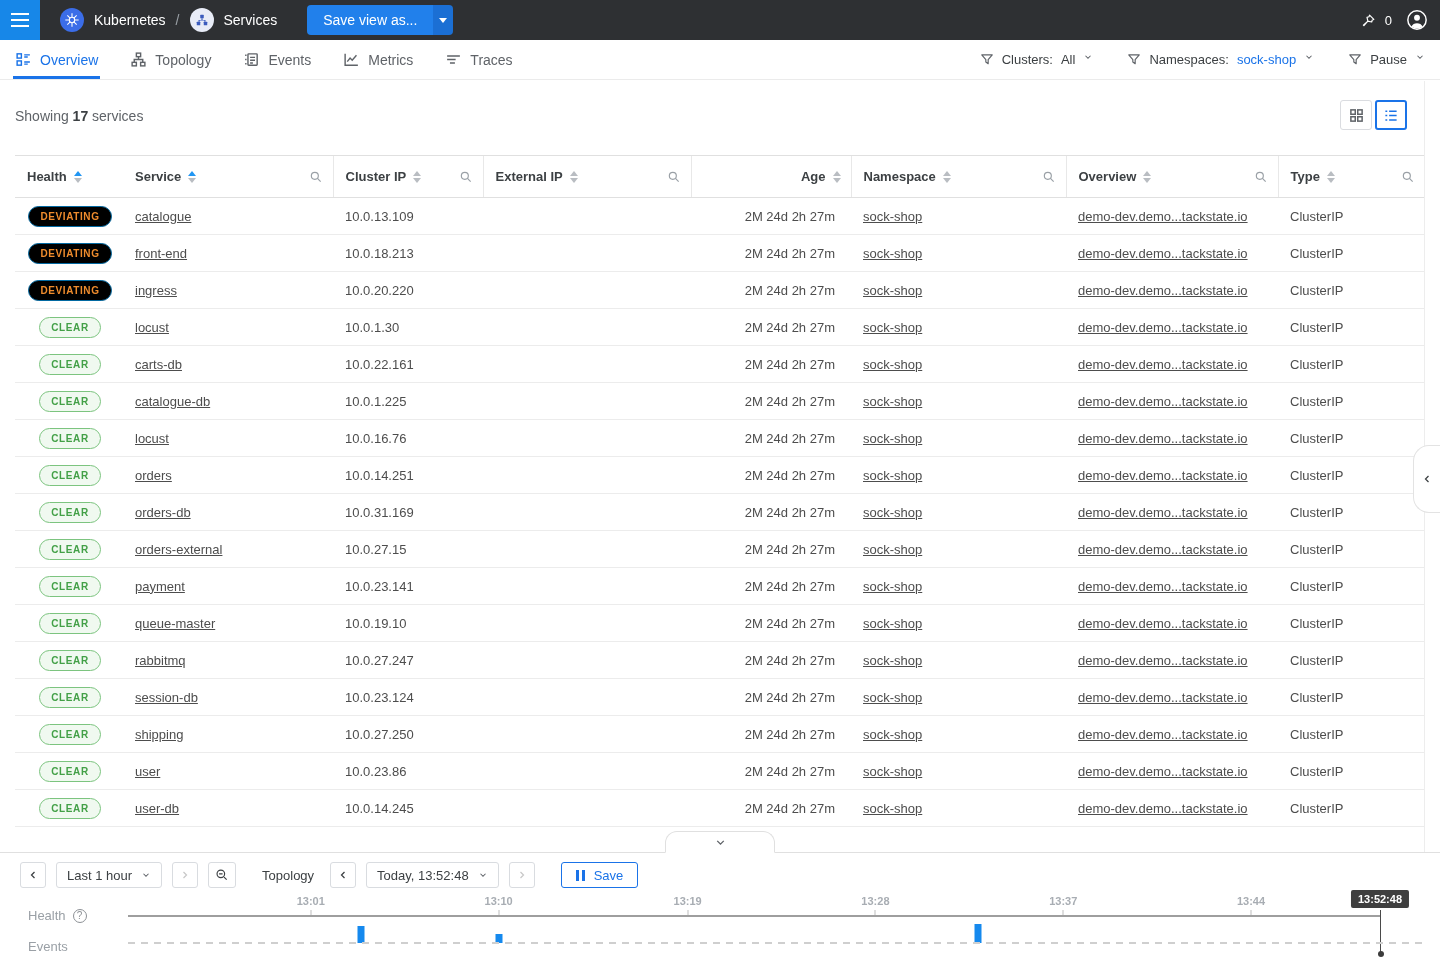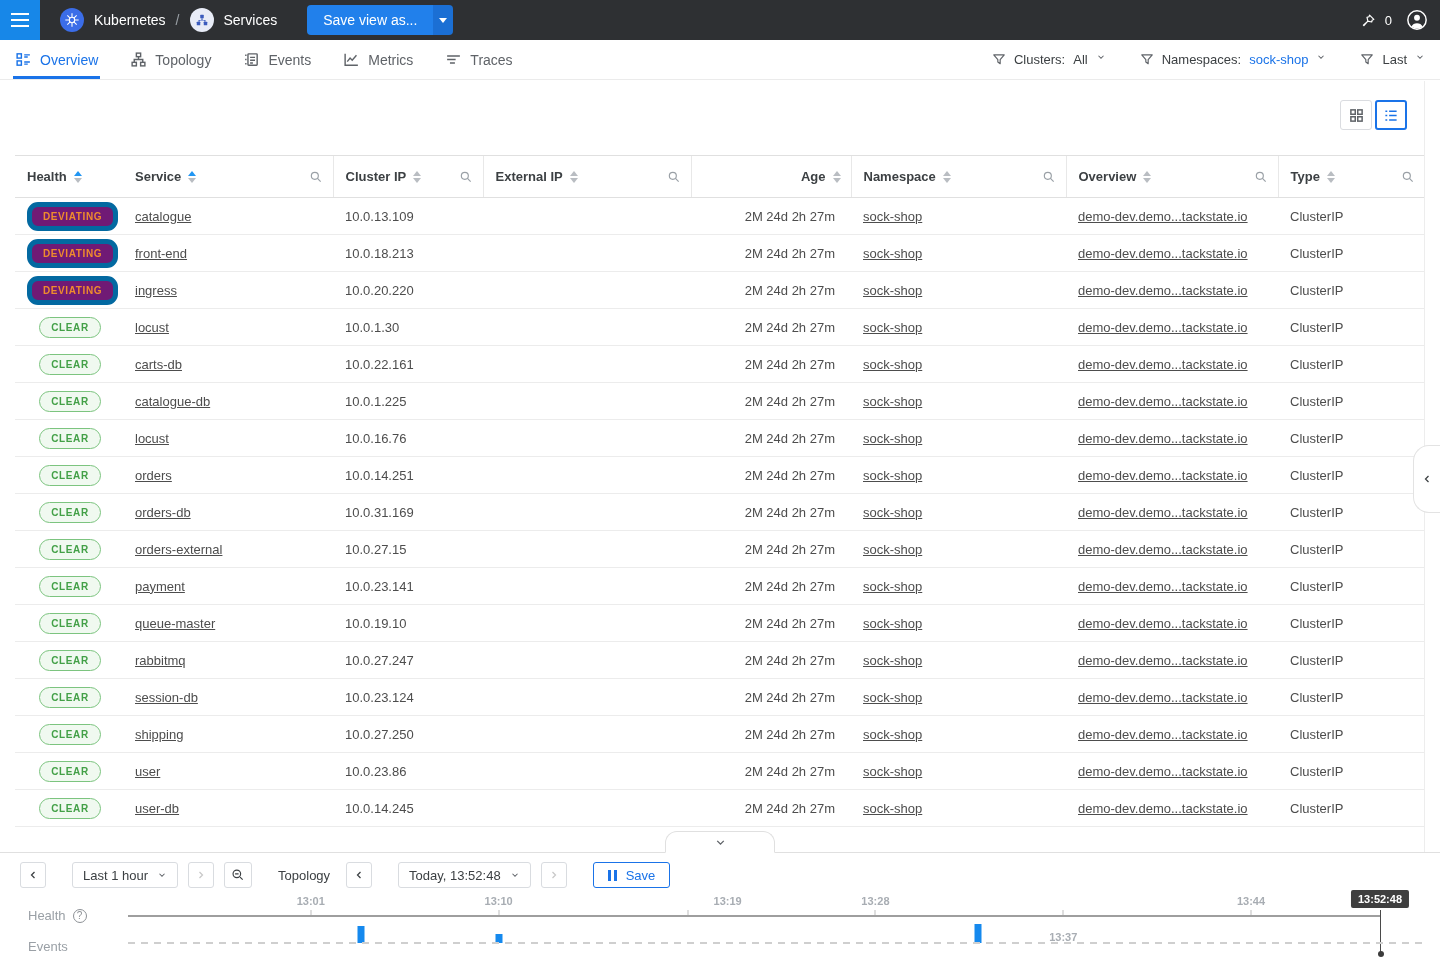--- a/index.html
+++ b/index.html
@@ -66,42 +66,42 @@
   .tri-dn { width:0; height:0; border-left:4px solid transparent; border-right:4px solid transparent;
     border-top:5px solid #b9bdc2; }
   .sort.asc .tri-up { border-bottom-color:#2196f3; }
   tbody td { height:37px; border-bottom:1px solid #ececec; font-size:13px; color:#4d4d4d;
     padding:0 10px 0 12px; white-space:nowrap; overflow:hidden; }
   tbody td.center { text-align:center; }
   tbody td.alignr { text-align:right; padding-right:16px; }
   a.cell-link { color:#4d4d4d; text-decoration:underline; cursor:pointer; }
   .pill { display:inline-block; font-size:10px; font-weight:700; letter-spacing:.6px;
     padding:4px 11px; border-radius:11px; }
-  .pill.deviating { color:#ef8c2d; border:5px solid #0369a1; background:#701a75; }
+  .pill.deviating { color:#ef8c2d; border:1px solid #0369a1; background:#000000; }
   .pill.clear { color:#43a047; border:1px solid #7cc47f; background:#f0f9f0; }
 
   
   .table-footer { position:relative; height:26px; border-bottom:1px solid #e0e0e0; }
   .collapse-handle { position:absolute; left:50%; transform:translateX(-50%); bottom:-1px;
     width:110px; height:22px; background:#fff; border:1px solid #e0e0e0; border-bottom:1px solid #fff;
     border-radius:12px 12px 0 0; display:flex; align-items:center; justify-content:center; cursor:pointer; }
 
   
   .right-border { position:fixed; left:1424px; top:81px; height:771px; width:1px; background:#ededed; }
   .right-toggle { position:fixed; right:0; top:445px; width:27px; height:68px; background:#fff;
     border:1px solid #e3e3e3; border-right:none; border-radius:16px 0 0 16px;
     display:flex; align-items:center; justify-content:center; cursor:pointer; }
 
   
   .timeline { position:relative; height:107px; background:#fff; }
   .tl-controls { position:absolute; top:9px; left:20px; display:flex; align-items:center; }
   .tl-btn { height:26px; min-width:24px; border:1px solid #d9dce0; border-radius:3px; background:#fff;
     display:flex; align-items:center; justify-content:center; font-size:13px; color:#3c4043;
     cursor:pointer; font-family:inherit; padding:0 6px; }
-  .tl-btn.drop { padding:0 10px; gap:9px;margin-left:16px; }
+  .tl-btn.drop { padding:0 10px; gap:9px; }
   .tl-btn.disabled { color:#c8c8c8; cursor:default; }
   .tl-gap { width:10px; }
   .tl-topology { font-size:13px; color:#3c4043; margin:0 16px 0 26px; }
   .tl-pause { margin-left:26px; border:1px solid #1a73e8; color:#1a73e8; gap:9px; padding:0 14px; }
   .pause-ic { display:flex; gap:3px; }
   .pause-ic i { display:block; width:3px; height:11px; background:#1a73e8; }
   .tl-rowlabel { position:absolute; left:28px; font-size:13px; color:#9aa0a6; display:flex;
     align-items:center; gap:7px; }
   .tl-rowlabel.health { top:55px; }
   .tl-rowlabel.events { top:86px; }
@@ -239,31 +239,34 @@
       <span class="chev">
         <svg width="10" height="10" viewBox="0 0 24 24" fill="none" stroke="#5f6368" stroke-width="2.5">
             <path d="M6 9l6 6 6-6"></path>
           </svg>
       </span>
     </div>
     <div class="filter">
       <svg width="14" height="14" viewBox="0 0 24 24" fill="none" stroke="#5f6368" stroke-width="2" stroke-linejoin="round">
         <path d="M3 5h18l-7 8v7l-4-3v-4z"></path>
       </svg>
-      <span>Last</span>
+      <span>Pause</span>
       <span class="chev">
         <svg width="10" height="10" viewBox="0 0 24 24" fill="none" stroke="#5f6368" stroke-width="2.5">
             <path d="M6 9l6 6 6-6"></path>
           </svg>
       </span>
     </div>
   </div>
 </div>
 
 <div class="summary-row">
+  <div class="summary">
+    <span>Showing</span> <b>17</b> <span>services</span>
+  </div>
   <div class="view-toggles">
     <button class="vt-btn">
       <svg width="15" height="15" viewBox="0 0 24 24" fill="none" stroke="#5f6368" stroke-width="2.4">
         <rect x="3" y="3" width="7" height="7"></rect>
           <rect x="14" y="3" width="7" height="7"></rect>
         <rect x="3" y="14" width="7" height="7"></rect>
           <rect x="14" y="14" width="7" height="7"></rect>
       </svg>
     </button>
     <button class="vt-btn active">
@@ -657,25 +660,25 @@
     <span>Events</span>
   </div>
 
   <div class="tl-axis">
     <div class="axis-line"></div>
     <div id="tl-ticks">
         <span class="tick-label" style="left: 14.6%;">13:01</span>
         <span class="tick-mark" style="left: 14.6%;"></span>
         <span class="tick-label" style="left: 29.6%;">13:10</span>
         <span class="tick-mark" style="left: 29.6%;"></span>
-        <span class="tick-label" style="left: 44.7%; margin-left: 40px;">13:19</span>
+        <span class="tick-label" style="left: 44.7%;">13:19</span>
         <span class="tick-mark" style="left: 44.7%;"></span>
         <span class="tick-label" style="left: 59.7%;">13:28</span>
         <span class="tick-mark" style="left: 59.7%;"></span>
-        <span class="tick-label" style="left: 74.7%; margin-top: 36px;">13:37</span>
+        <span class="tick-label" style="left: 74.7%;">13:37</span>
         <span class="tick-mark" style="left: 74.7%;"></span>
         <span class="tick-label" style="left: 89.7%;">13:44</span>
         <span class="tick-mark" style="left: 89.7%;"></span>
       </div>
     <div id="tl-events">
         <span class="evt-bar" style="left: 18.6%; top: 73px; height: 17px;"></span>
         <span class="evt-bar" style="left: 29.6%; top: 81px; height: 9px;"></span>
         <span class="evt-bar" style="left: 67.9%; top: 71px; height: 19px;"></span>
       </div>
     <div class="cursor-tip">13:52:48</div>

